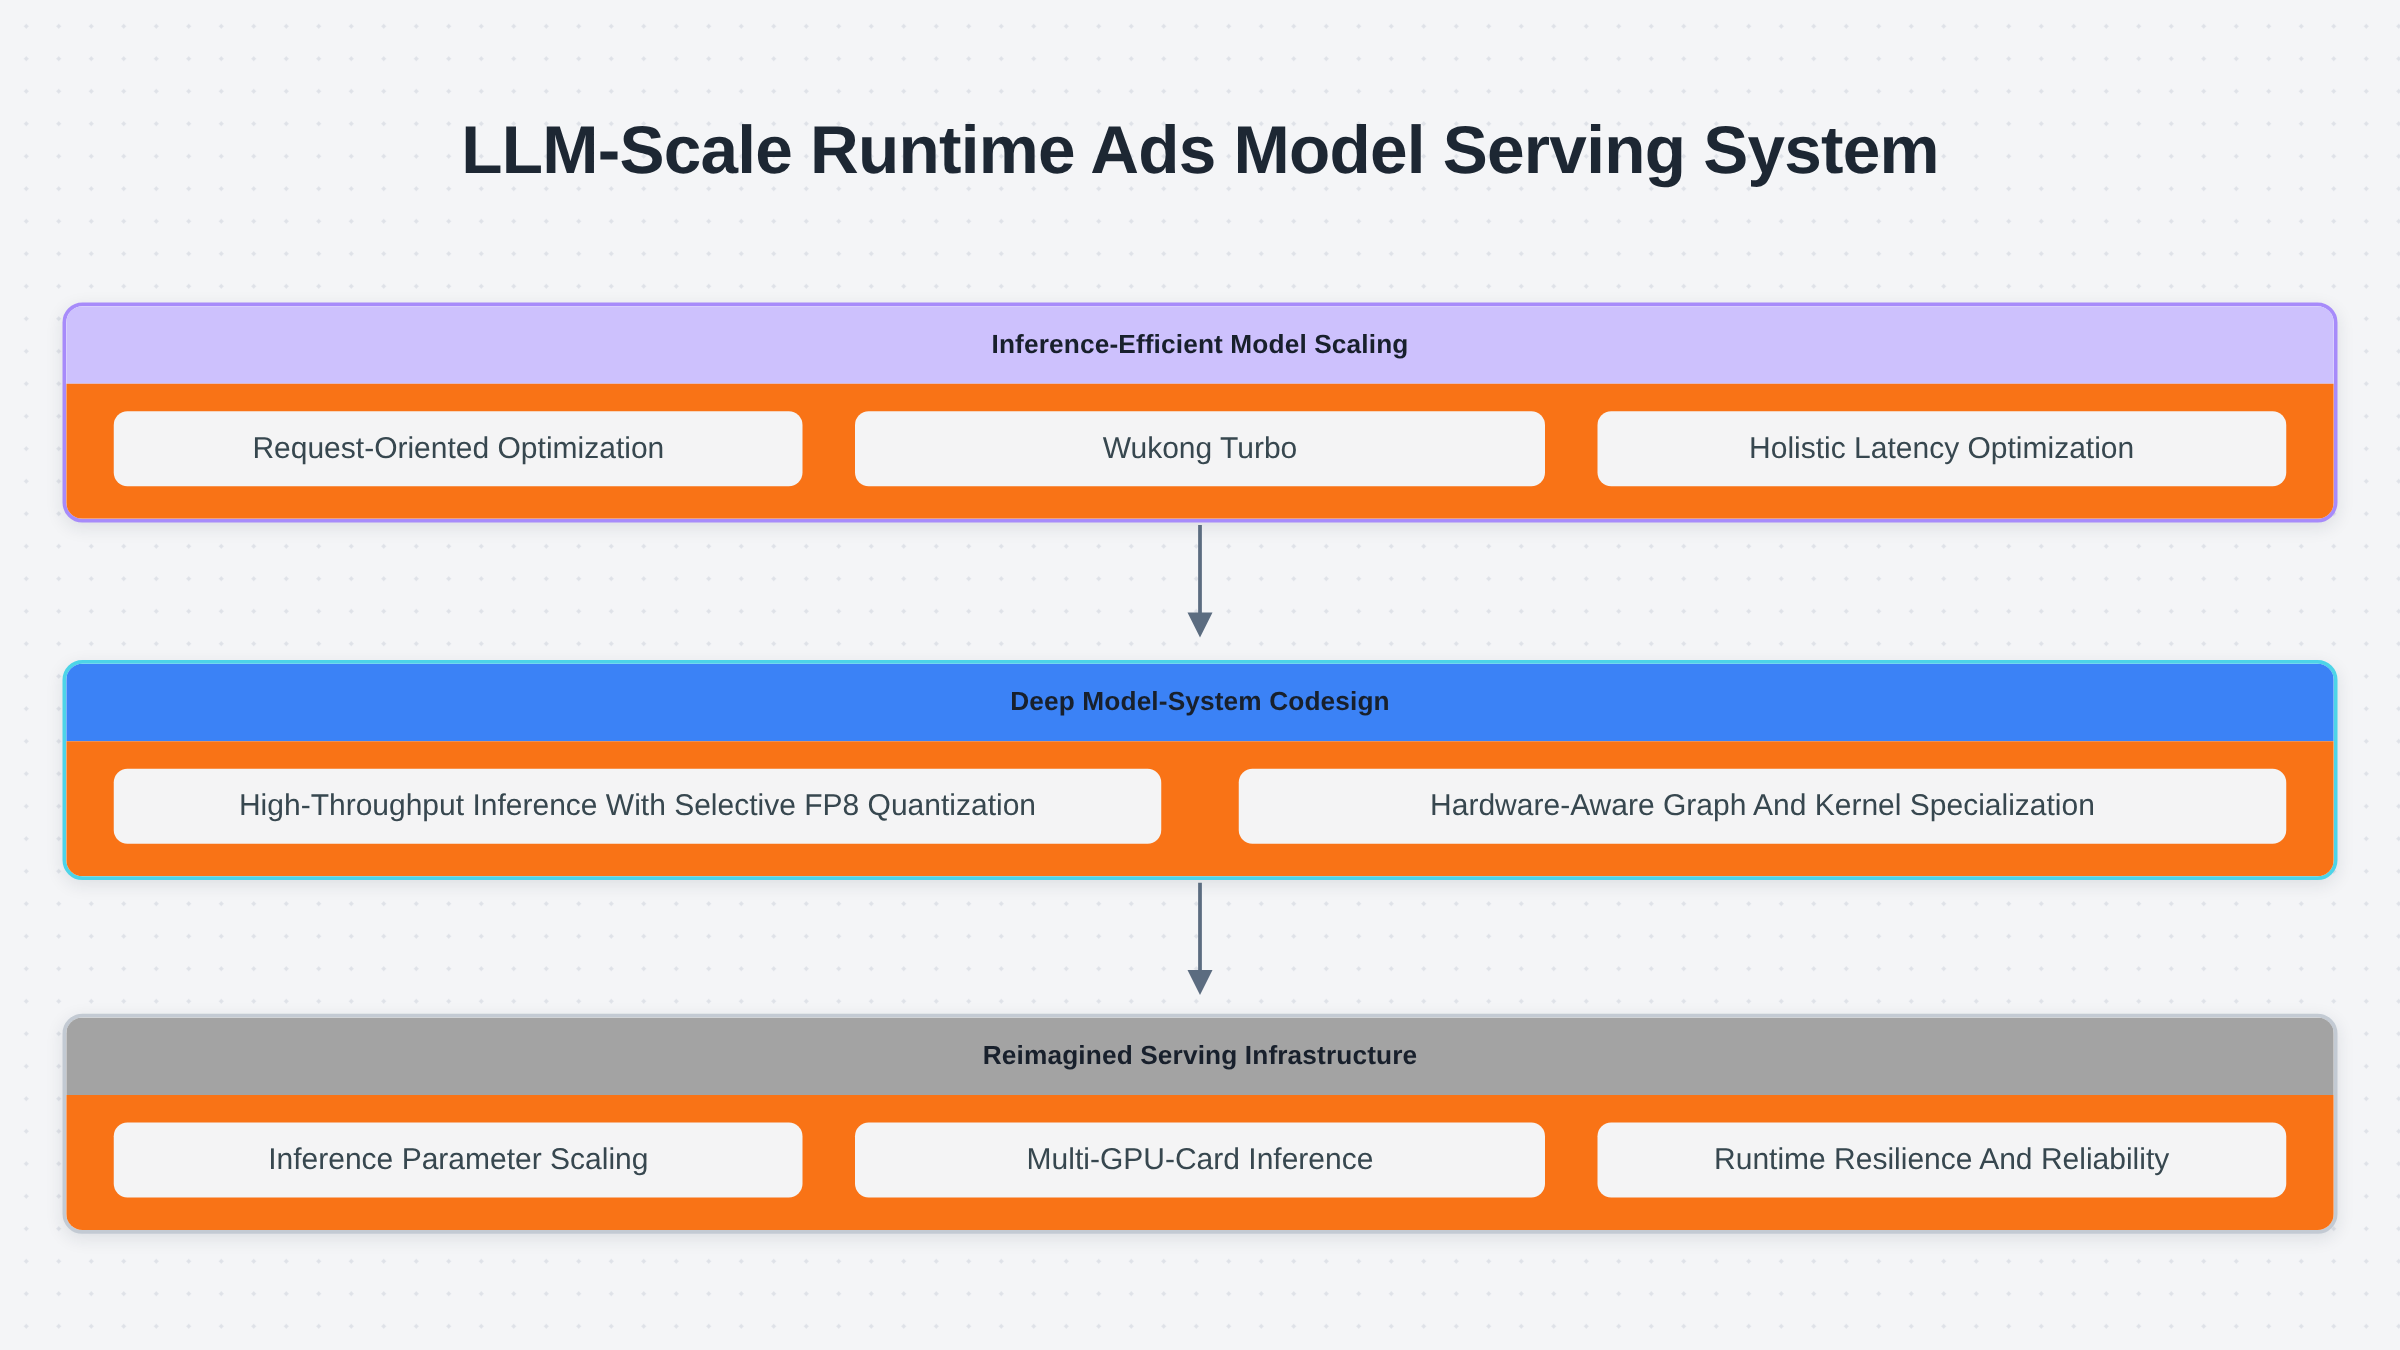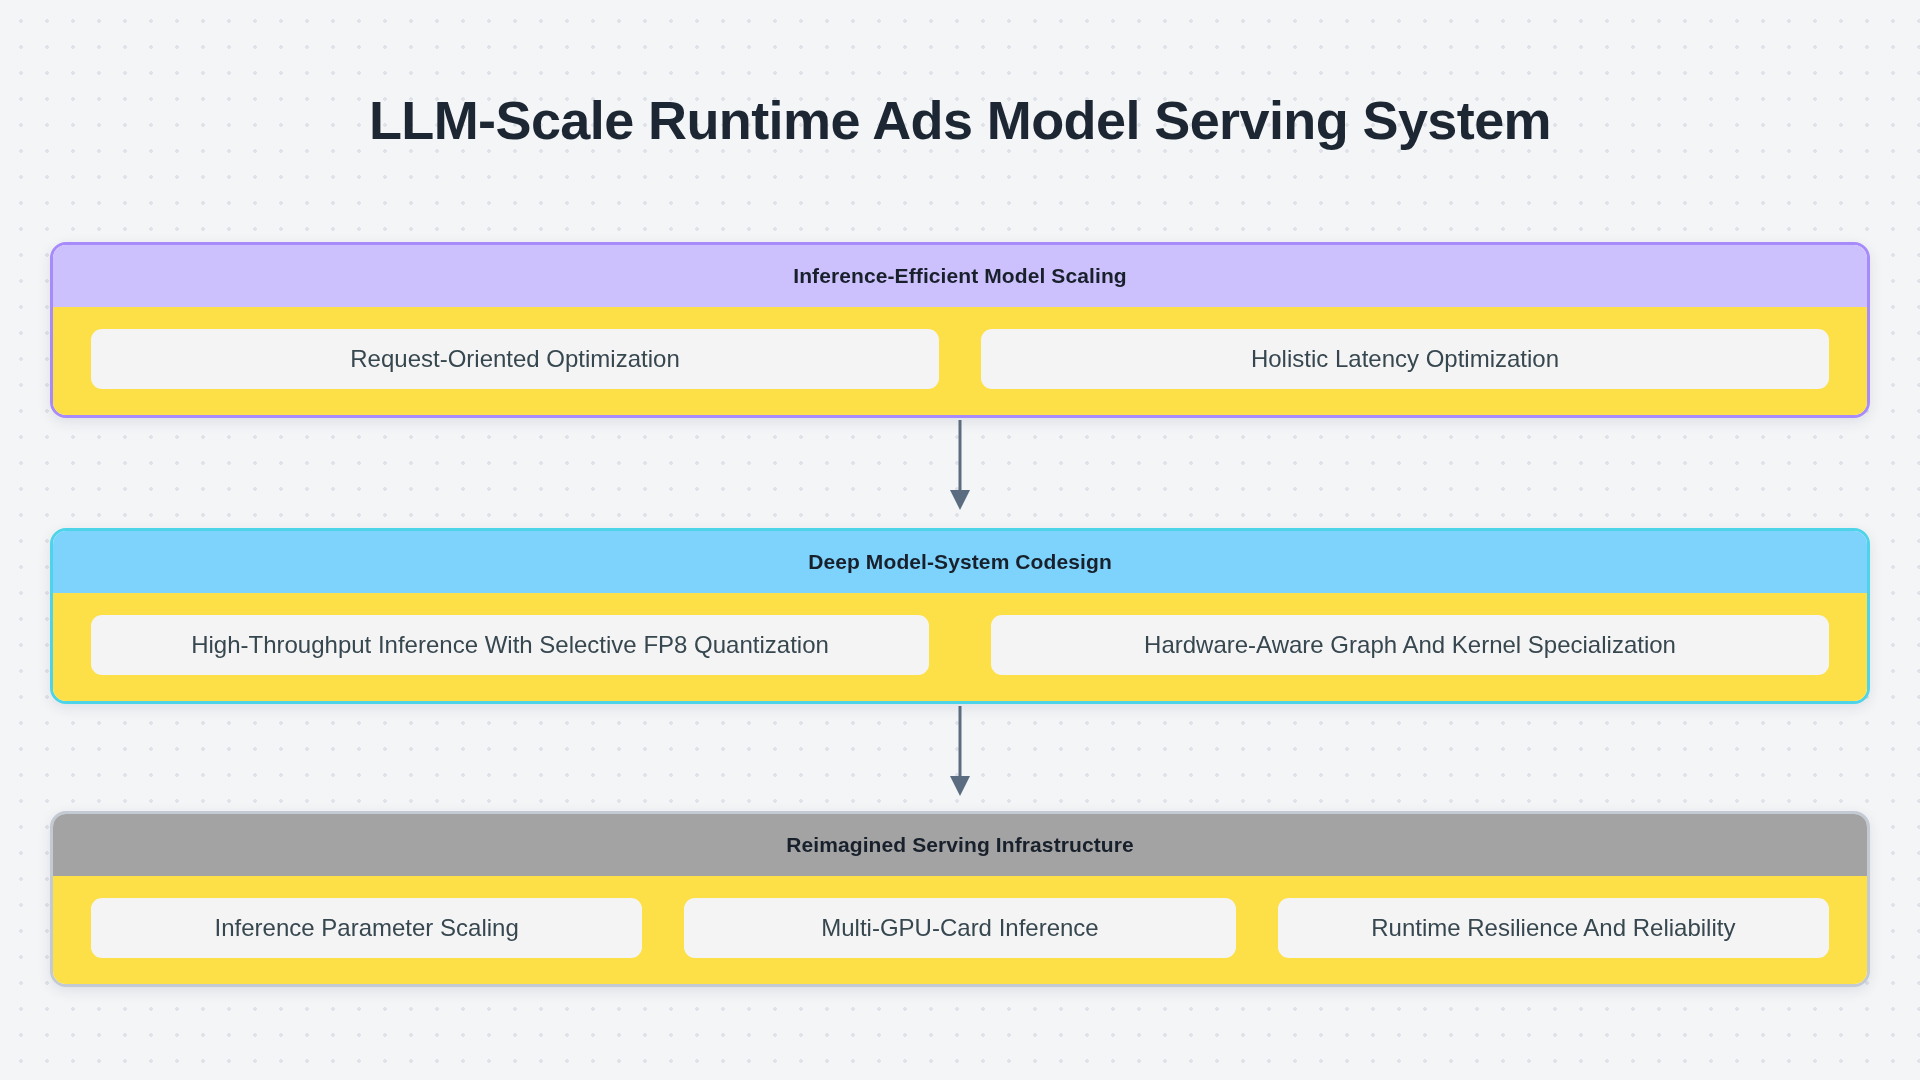--- a/index.html
+++ b/index.html
@@ -63,21 +63,21 @@
     color: #18202c;
     letter-spacing: 0.1px;
   }
 
   .section-body {
     display: flex;
     align-items: center;
     justify-content: space-between;
     gap: 42px;
     padding: 22px 38px 26px 38px;
-    background: #fde047;
+    background: #f97316;
   }
 
   .pill {
     flex: 1 1 0;
     height: 60px;
     border-radius: 11px;
     background: #f4f4f5;
     display: flex;
     align-items: center;
     justify-content: center;
@@ -87,21 +87,21 @@
     padding: 0 14px;
     line-height: 1.25;
   }
 
   
   #section-0 { top: 226px; border-color: #a78bfa; }
   #section-0 .section-header { background: #cdc1fd; }
 
   
   #section-1 { top: 512px; border-color: #4dd4e8; }
-  #section-1 .section-header { background: #7dd3fc; }
+  #section-1 .section-header { background: #3b82f6; }
   #section-1 .section-body { gap: 62px; }
 
   
   #section-2 { top: 795px; border-color: #c3cad3; }
   #section-2 .section-header { background: #a3a3a3; }
 
   
   .connector {
     position: absolute;
     left: 937px;
@@ -116,20 +116,21 @@
 <body>
 
 <div id="canvas">
 
   <h1 class="page-title">LLM-Scale Runtime Ads Model Serving System</h1>
 
   <div class="section" id="section-0">
     <div class="section-header">Inference-Efficient Model Scaling</div>
     <div class="section-body">
       <div class="pill">Request-Oriented Optimization</div>
+      <div class="pill">Wukong Turbo</div>
       <div class="pill">Holistic Latency Optimization</div>
     </div>
   </div>
 
   <div class="connector" id="connector-0">
     <svg width="46" height="92" viewBox="0 0 46 92" xmlns="http://www.w3.org/2000/svg">
       <line x1="23" y1="0" x2="23" y2="74" stroke="#5b6c80" stroke-width="3"></line>
       <polygon points="23,90 13,70 33,70" fill="#5b6c80"></polygon>
     </svg>
   </div>

